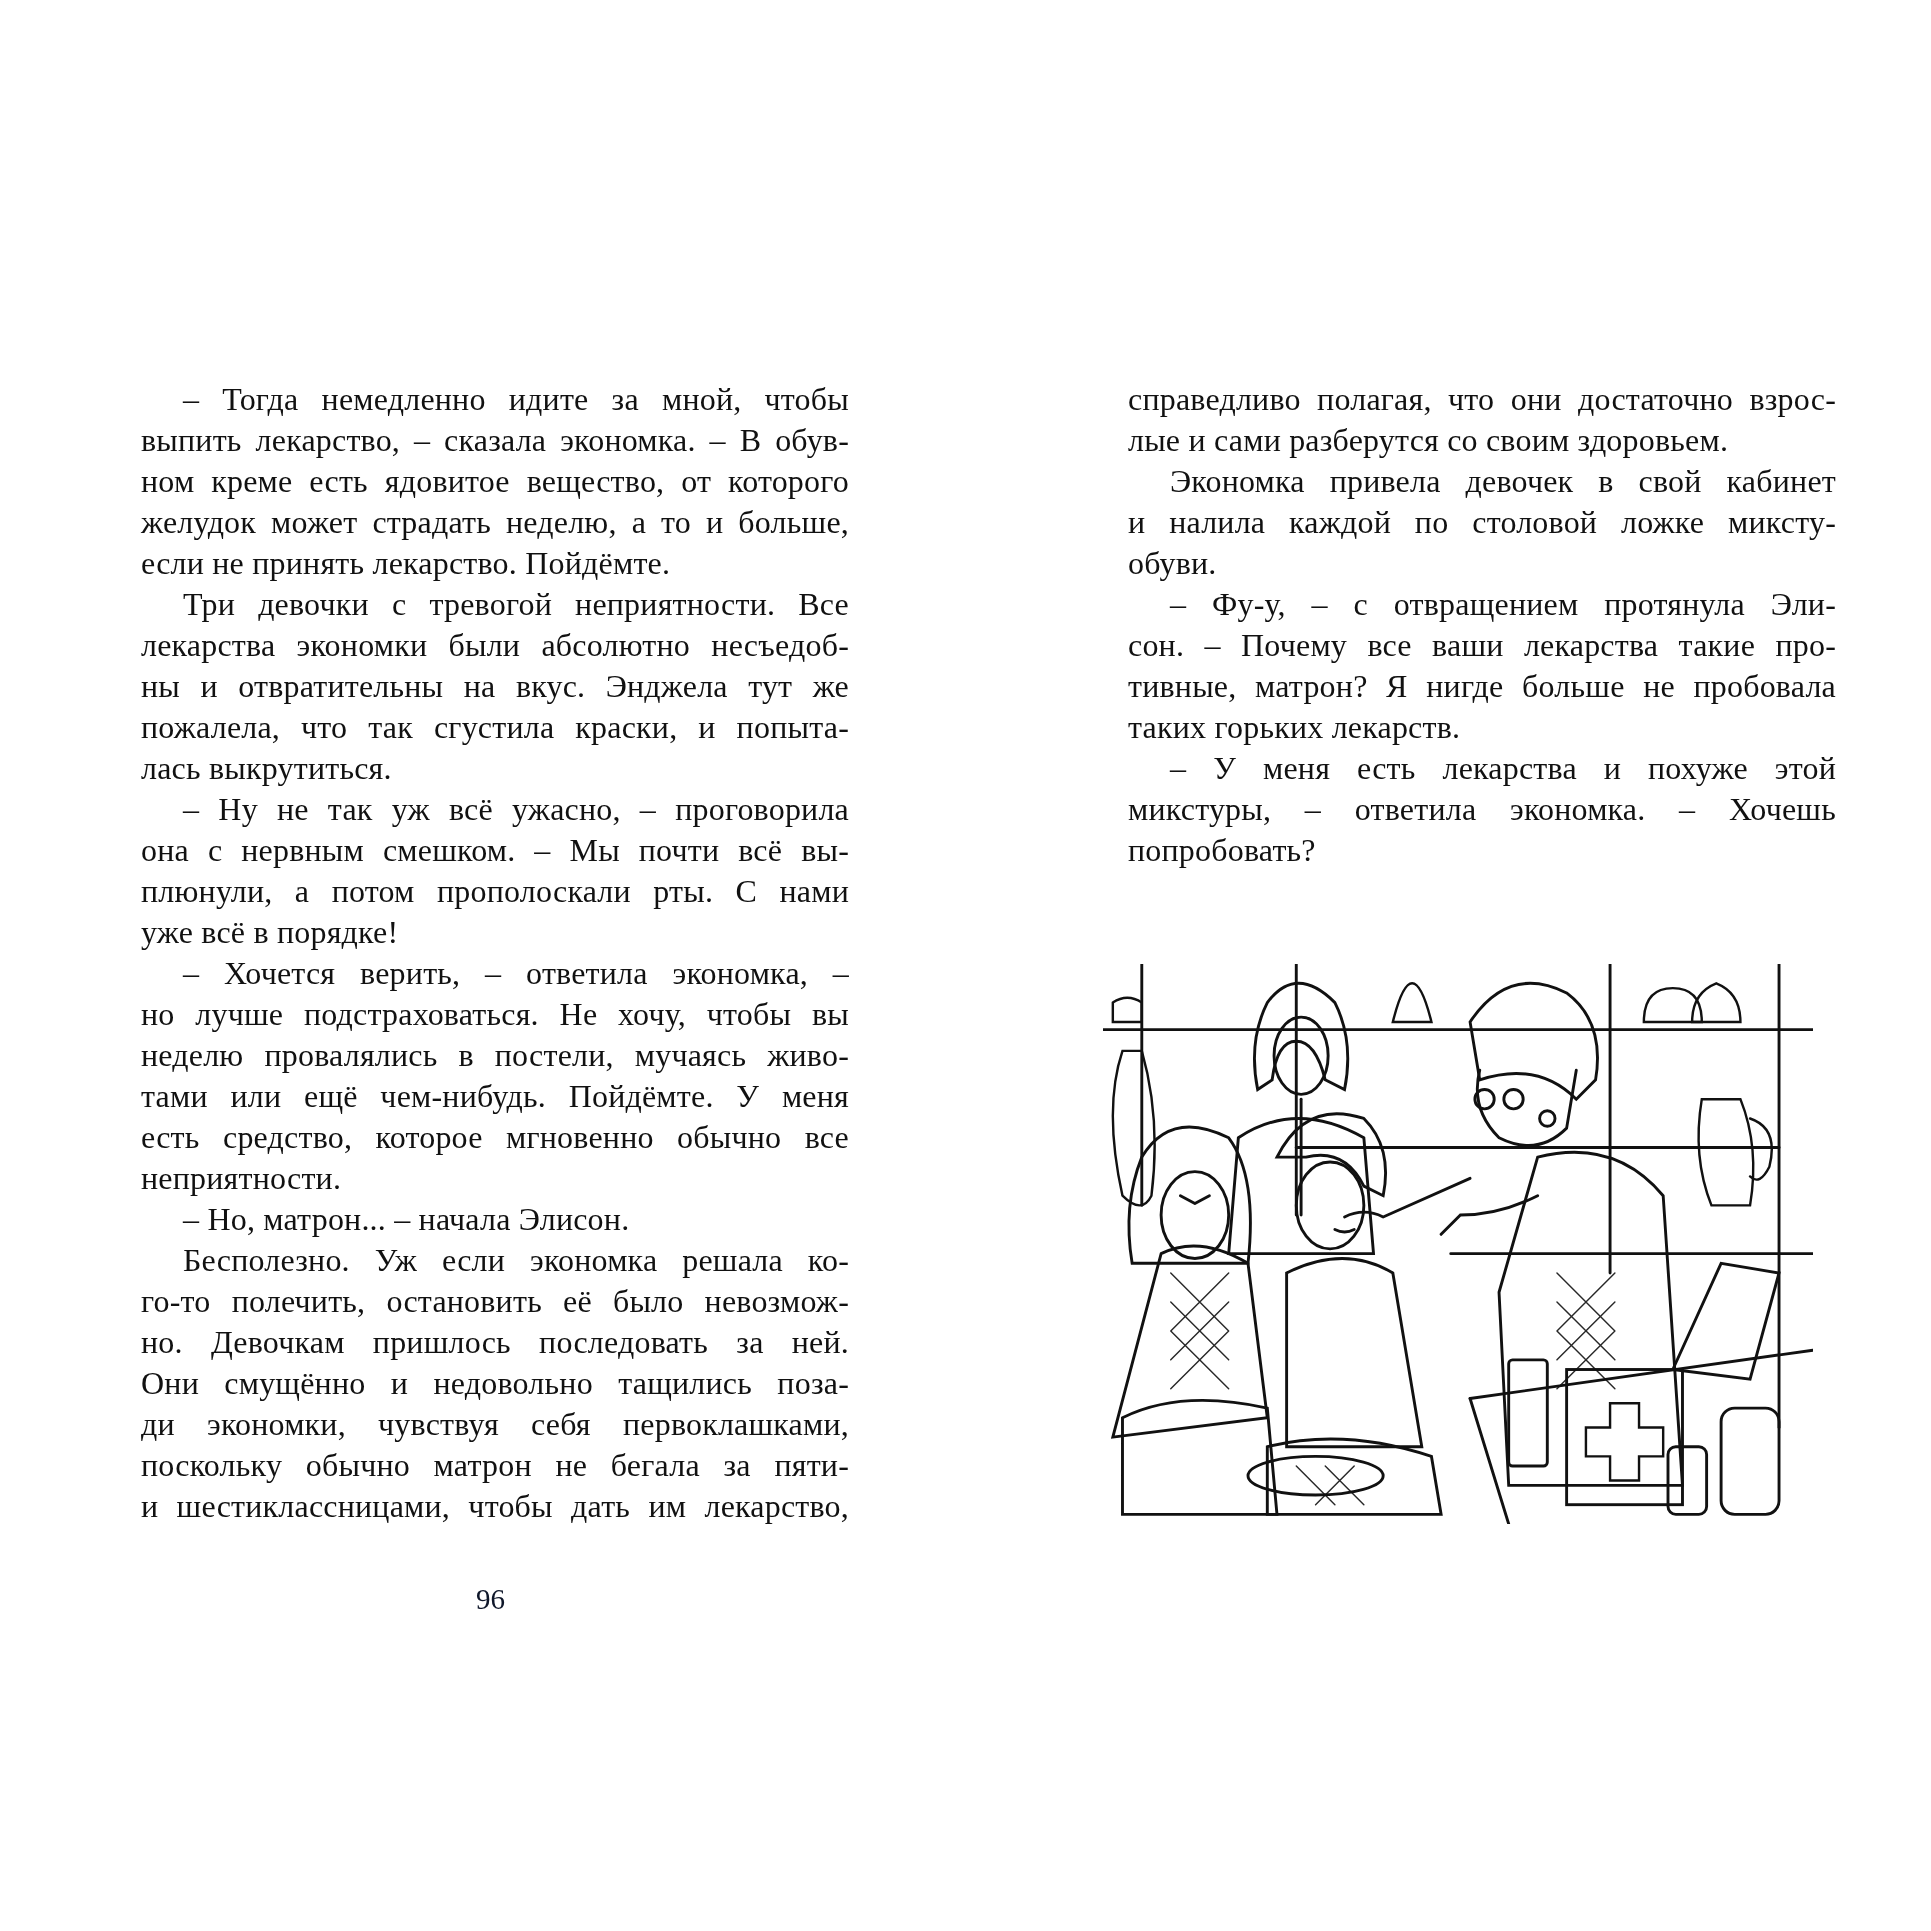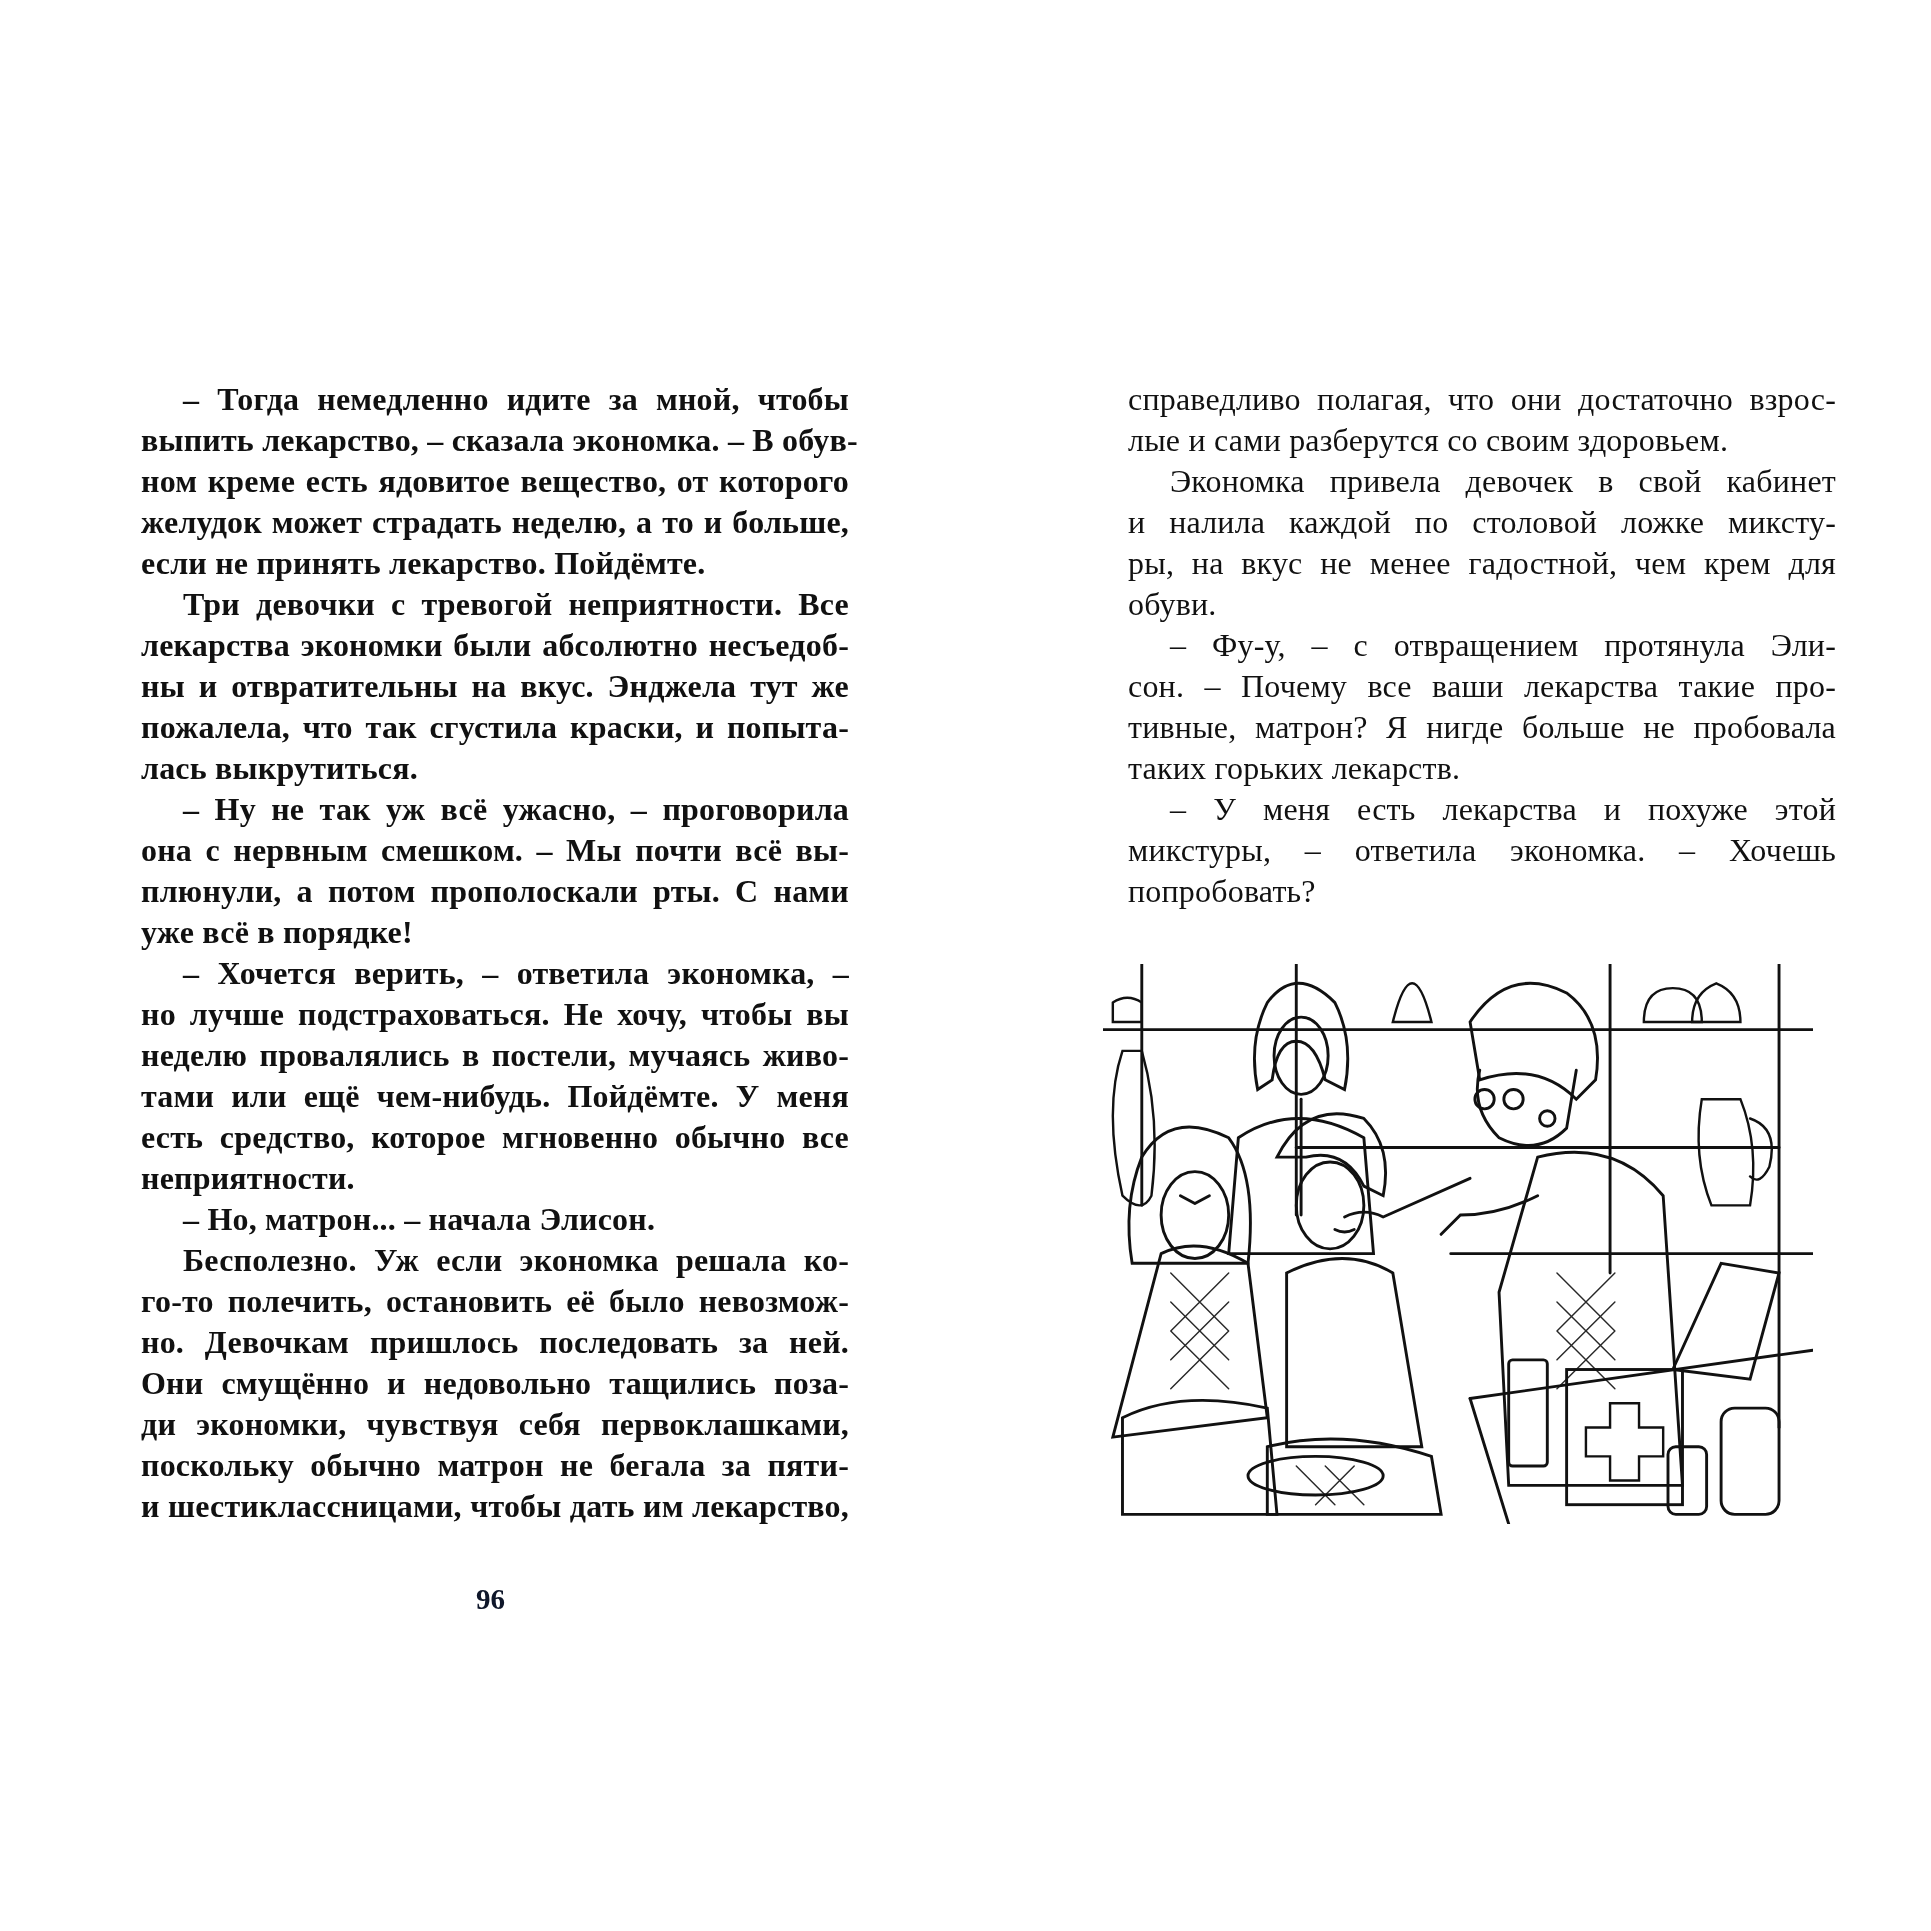--- a/index.html
+++ b/index.html
@@ -1,18 +1,18 @@
 <!DOCTYPE html>
 <html><head>
 <meta charset="utf-8">
 <style>
   html, body { margin: 0; padding: 0; background: #ffffff; }
   body { width: 1931px; height: 1931px; position: relative; overflow: hidden; color: #111; }
   .page { position: absolute; top: 0; }
-  .page-left { left: 0; width: 966px; height: 1931px; font-weight: bold; }
+  .page-left { left: 0; width: 966px; height: 1931px; }
   .page-right { left: 966px; width: 966px; height: 1931px; }
   .column {
     position: absolute;
     font-family: "Liberation Serif", "DejaVu Serif", serif;
     font-size: 32px;
     line-height: 41px;
     text-align: justify;
     letter-spacing: 0.2px;
   }
   .column-left { left: 141px; top: 379px; width: 708px; }
@@ -67,21 +67,20 @@
     </div>
   <div class="page-number">96</div>
 </div>
 
 <div class="page page-right">
   <div class="column column-right" id="right-col">
       <span class="line">справедливо полагая, что они достаточно взрос-</span>
       <span class="line last">лые и сами разберутся со своим здоровьем.</span>
       <span class="line indent">Экономка привела девочек в свой кабинет</span>
       <span class="line">и налила каждой по столовой ложке миксту-</span>
-      <span class="line">ры, на вкус не менее гадостной, чем крем для</span>
       <span class="line last">обуви.</span>
       <span class="line indent">– Фу-у, – с отвращением протянула Эли-</span>
       <span class="line">сон. – Почему все ваши лекарства такие про-</span>
       <span class="line">тивные, матрон? Я нигде больше не пробовала</span>
       <span class="line last">таких горьких лекарств.</span>
       <span class="line indent">– У меня есть лекарства и похуже этой</span>
       <span class="line">микстуры, – ответила экономка. – Хочешь</span>
       <span class="line last">попробовать?</span>
     </div>
   <div class="illustration">

